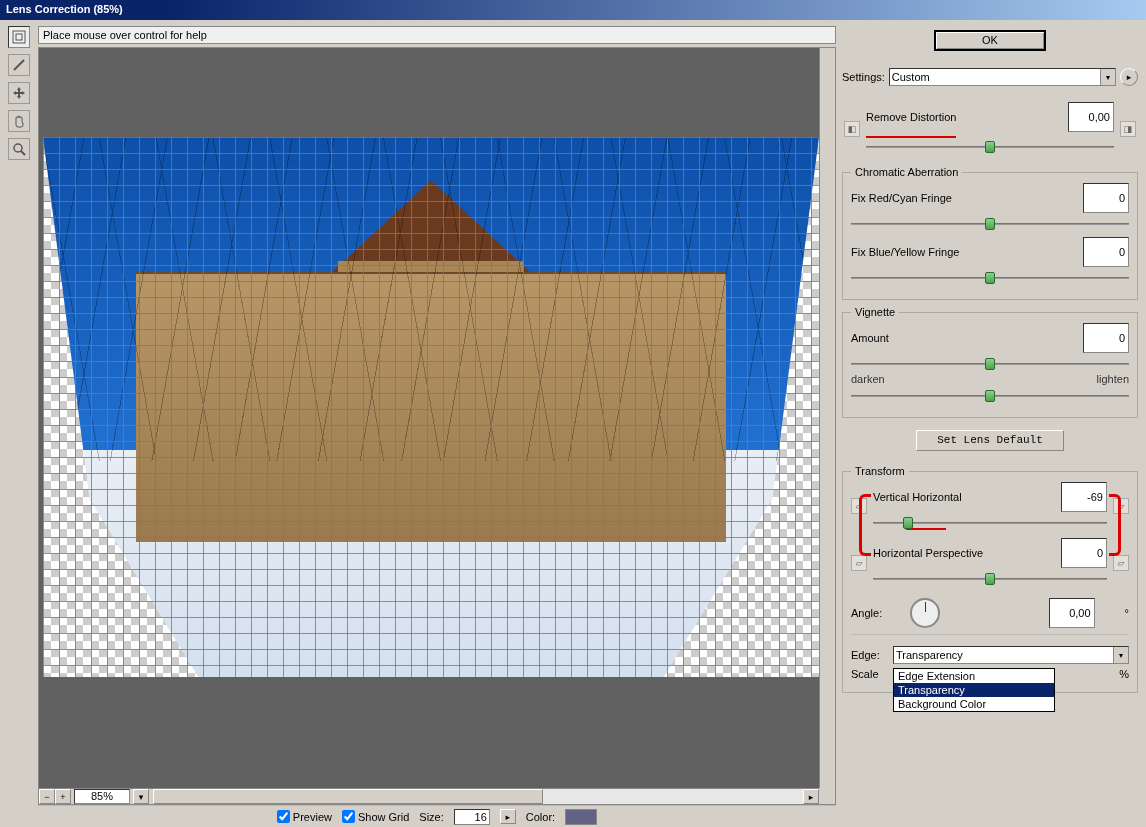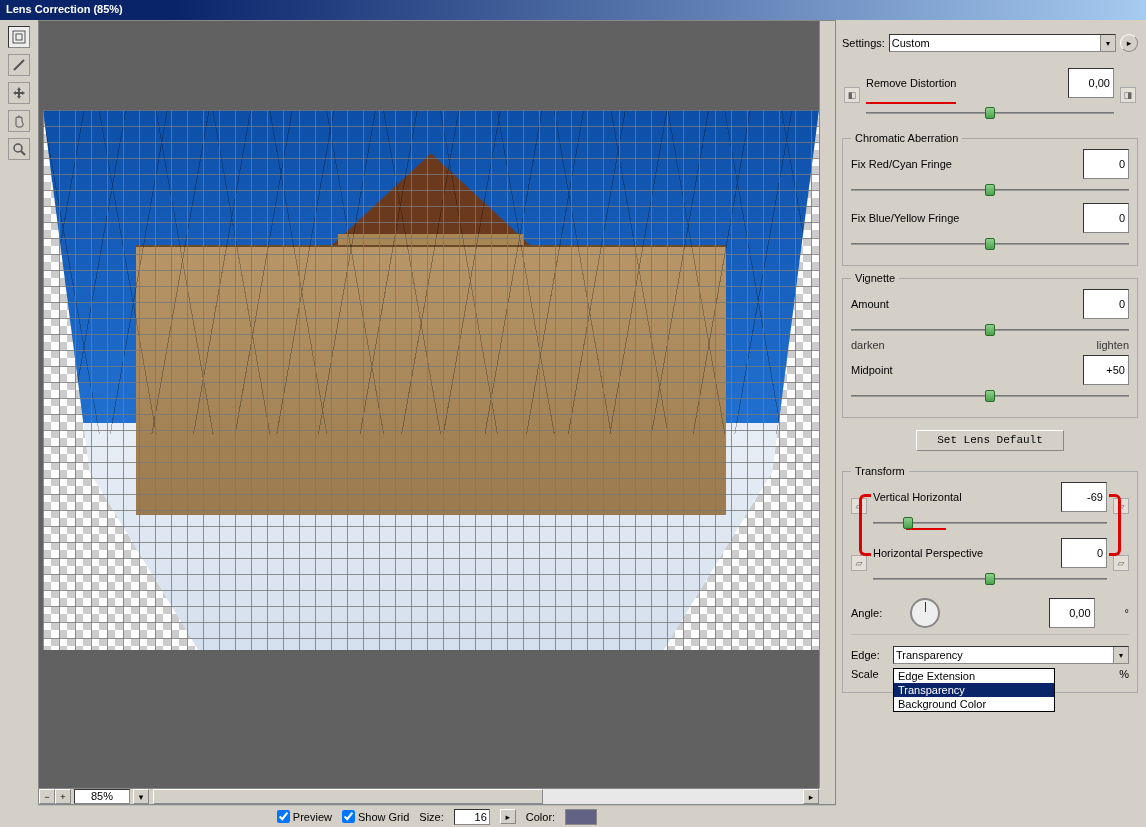--- a/index.html
+++ b/index.html
@@ -126,20 +126,21 @@
       </div>
     <div class="tool-btn">
         <svg width="14" height="14">
           <circle cx="6" cy="6" r="4" fill="none" stroke="#555" stroke-width="1.5"></circle>
           <line x1="9" y1="9" x2="13" y2="13" stroke="#555" stroke-width="2"></line>
         </svg>
       </div>
   </div>
 
   <div class="preview-col">
+    <div class="help-bar"><span>Place mouse over control for help</span></div>
     <div class="canvas-wrap">
       <div class="canvas-inner">
         <div class="photo-stage">
           <div class="checker"></div>
           <div class="photo">
             <div class="sky"></div>
             <div class="ground"></div>
             <div class="roof"></div>
             <div class="tower"></div>
             <div class="building"></div>
@@ -174,20 +175,23 @@
         </label>
       <span>Size:</span>
       <input class="num-input" value="16" style="">
       <span class="sb-btn">▸</span>
       <span>Color:</span>
       <span class="color-swatch"></span>
     </div>
   </div>
 
   <div class="panel-col">
+    <div class="btn-row">
+        <div class="dlg-btn default">OK</div>
+      </div>
 
     <div class="settings-row">
       <span>Settings:</span>
       <div class="combo">
           <span>Custom</span>
           <span class="combo-arrow">▾</span>
         </div>
       <div class="round-btn">▸</div>
     </div>
     <div style="padding:0 2px;">
@@ -234,24 +238,20 @@
           <span class="row-label">Amount</span>
         <input class="val-input" value="0" style="">
         </div>
       <div class="slider">
           <div class="slider-track"></div>
           <div class="slider-thumb" style="left:50%"></div>
         </div>
       <div class="small-hint-row">
           <span>darken</span>
           <span>lighten</span>
-        </div>
-      <div class="row">
-          <span class="row-label">Midpoint</span>
-        <input class="val-input" value="+50" style="">
         </div>
       <div class="slider">
           <div class="slider-track"></div>
           <div class="slider-thumb" style="left:50%"></div>
         </div>
     </div>
 
     <div class="lens-default-row">
         <div class="lens-default-btn">Set Lens Default</div>
       </div>

